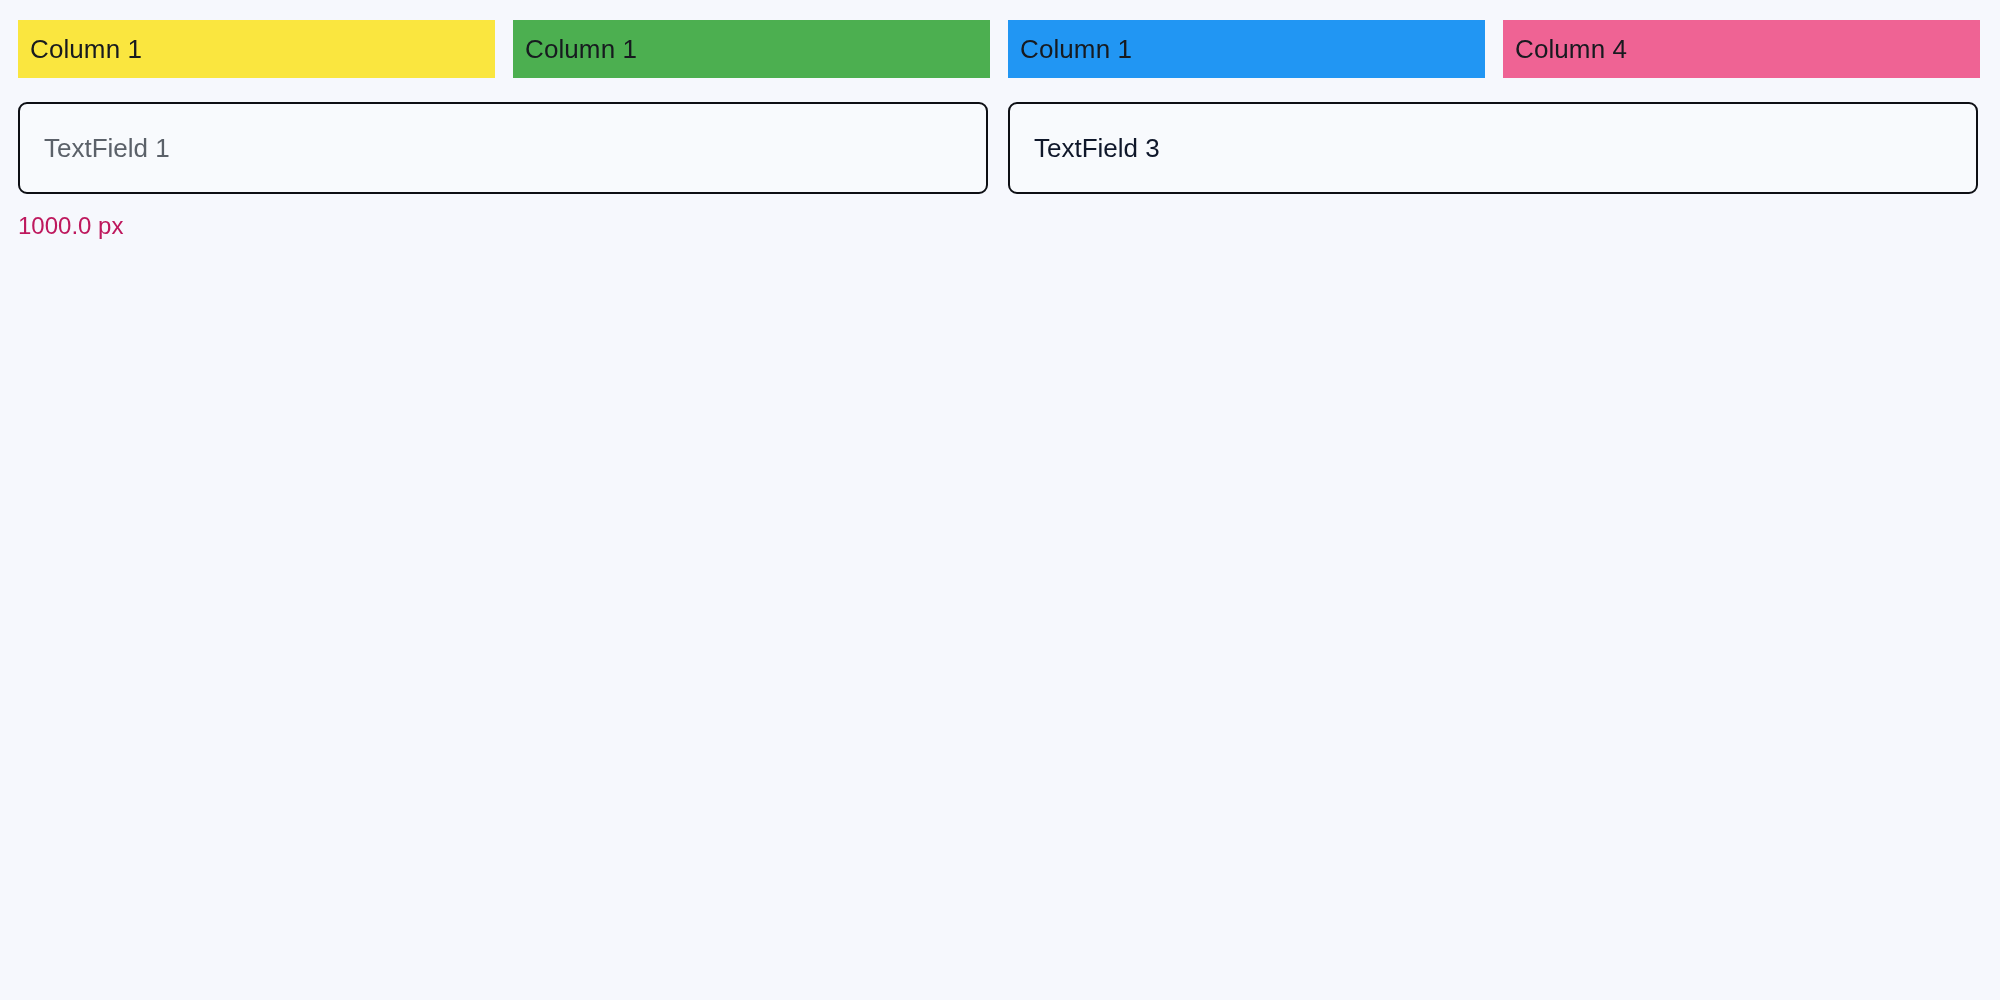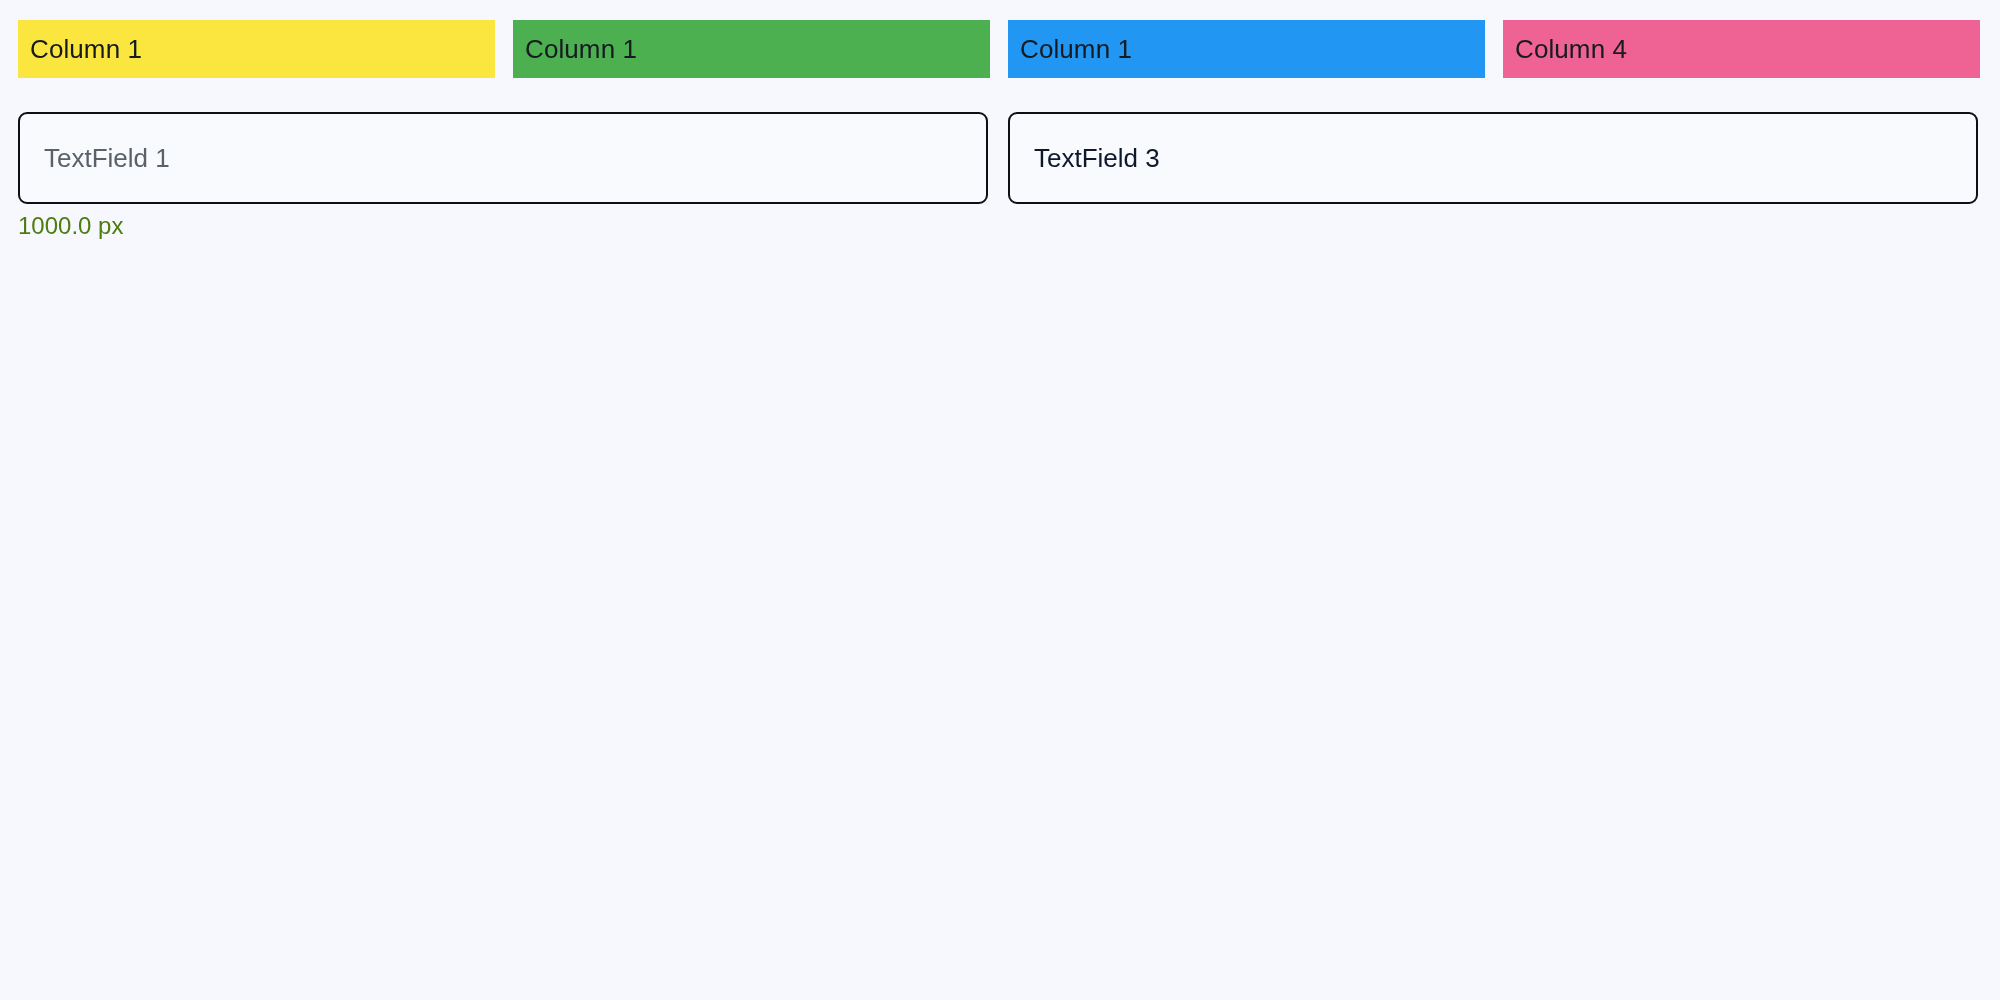--- a/index.html
+++ b/index.html
@@ -46,21 +46,21 @@
     line-height: 30px;
     color: #171a1f;
     letter-spacing: 0.1px;
     white-space: nowrap;
   }
 
   
   .fields-row {
     position: absolute;
     left: 18px;
-    top: 112px;
+    top: 102px;
     width: 1960px;
     height: 92px;
     display: flex;
     align-items: stretch;
     gap: 20px;
   }
 
   .text-field {
     flex: 1 1 0;
     background: #f8fafd;
@@ -85,21 +85,21 @@
     user-select: none;
   }
 
   
   .status-line {
     position: absolute;
     left: 18px;
     top: 212px;
     font-size: 24px;
     line-height: 28px;
-    color: #4d7c0f;
+    color: #be185d;
     white-space: nowrap;
   }
 
   .canvas-area {
     position: absolute;
     left: 0;
     top: 250px;
     width: 2000px;
     height: 750px;
     background: #f6f8fd;

